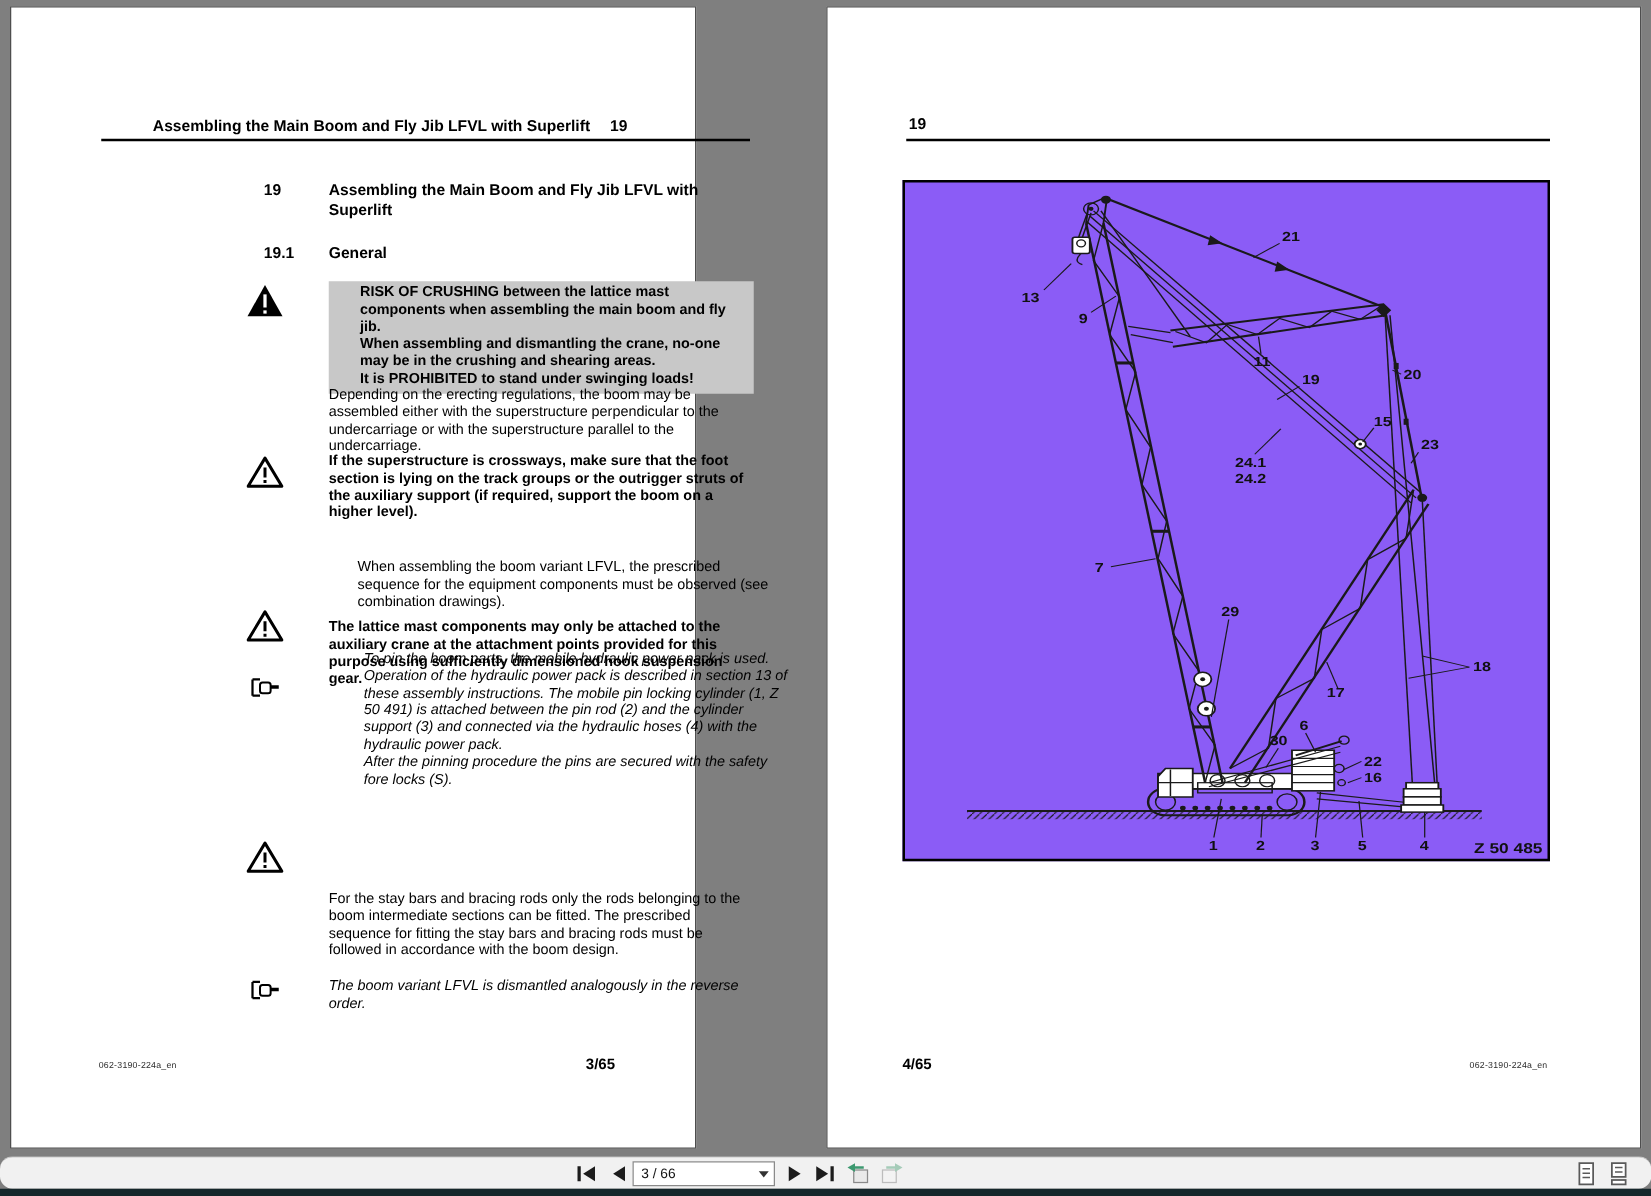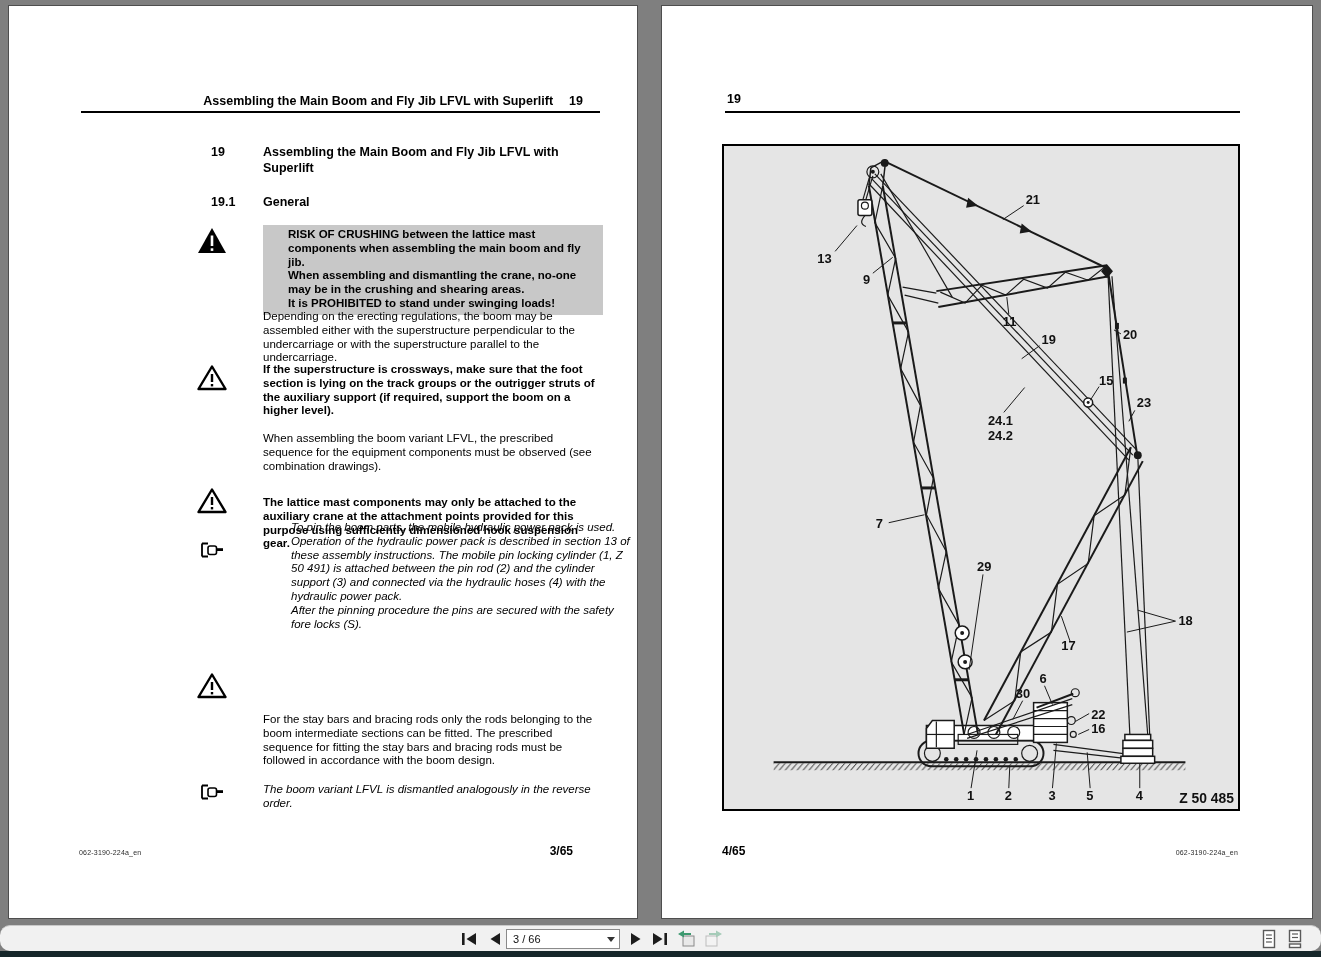--- a/index.html
+++ b/index.html
@@ -6,21 +6,21 @@
   body{
     width:1321px;height:957px;position:relative;overflow:hidden;
     background:#7f7f7f;
     font-family:"Liberation Sans","DejaVu Sans",sans-serif;
     -webkit-font-smoothing:antialiased;
   }
   .page{
     position:absolute;top:5px;height:914px;background:#ffffff;
     border:1px solid #4e4e4e;box-sizing:border-box;
   }
-  .page-left{left:8px;width:630px;}
+  .page-left{left:8px;width:549px;}
   .page-right{left:661px;width:652px;}
 
   
   .titlebar{
     position:absolute;top:88px;left:0;right:54px;
     display:flex;justify-content:flex-end;gap:16px;
     font-weight:bold;font-size:12.5px;color:#000;
   }
   .hrule{position:absolute;height:2px;background:#000;}
   .page-left .hrule{top:105px;left:72px;width:519px;}
@@ -36,22 +36,22 @@
   .ital{font-style:italic;}
   .pre{white-space:pre-line;}
   .graybox{background:#c8c8c8;padding:3px 5px 4px 5px;}
 
   .footer-doc{position:absolute;font-size:7px;color:#2b2b2b;letter-spacing:.2px;}
   .footer-page{position:absolute;font-weight:bold;font-size:12px;color:#000;}
 
   
   .chapnum{position:absolute;top:86px;left:65px;font-weight:bold;font-size:12.5px;}
   .figbox{
-    position:absolute;left:60px;top:138px;width:518px;height:667px;
-    border:2px solid #000;box-sizing:border-box;background:#e5e5e5;
+    position:absolute;left:60px;top:138px;width:518px;height:545px;
+    border:2px solid #000;box-sizing:border-box;background:#8b5cf6;
   }
   .figbox svg{display:block;width:100%;height:100%;}
   .fig-lbl{font-family:"Liberation Sans","DejaVu Sans",sans-serif;font-weight:bold;font-size:13px;fill:#111;}
   .fig-code{font-family:"Liberation Sans","DejaVu Sans",sans-serif;font-weight:bold;font-size:14px;fill:#111;}
 
   
   .toolbar{
     position:absolute;left:0;top:925px;width:1321px;height:26px;
     background:#f1f1f1;border-top:1px solid #c9c9c9;box-sizing:border-box;border-radius:10px;
   }
@@ -101,21 +101,21 @@
 
   <div class="icn" style="top:358px;">
     <svg width="30" height="27" viewBox="0 0 30 27">
       <polygon points="15,2.5 28.5,25 1.5,25" fill="#fff" stroke="#000" stroke-width="2.4" stroke-linejoin="round"></polygon>
       <rect x="13.8" y="10" width="2.4" height="8" fill="#000"></rect>
       <rect x="13.8" y="20" width="2.4" height="2.4" fill="#000"></rect>
     </svg>
   </div>
   <div class="txtcol bold" style="top:357px;">If the superstructure is crossways, make sure that the foot section is lying on the track groups or the outrigger struts of the auxiliary support (if required, support the boom on a higher level).</div>
 
-  <div class="txtcol" style="top:426px;">When assembling the boom variant LFVL, the prescribed sequence for the equipment components must be observed (see combination drawings).</div>
+  <div class="txtcol" style="top:442px;margin-left:23px;">When assembling the boom variant LFVL, the prescribed sequence for the equipment components must be observed (see combination drawings).</div>
 
   <div class="icn" style="top:481px;">
     <svg width="30" height="27" viewBox="0 0 30 27">
       <polygon points="15,2.5 28.5,25 1.5,25" fill="#fff" stroke="#000" stroke-width="2.4" stroke-linejoin="round"></polygon>
       <rect x="13.8" y="10" width="2.4" height="8" fill="#000"></rect>
       <rect x="13.8" y="20" width="2.4" height="2.4" fill="#000"></rect>
     </svg>
   </div>
   <div class="txtcol bold" style="top:479px;margin-top:11px;">The lattice mast components may only be attached to the auxiliary crane at the attachment points provided for this purpose using sufficiently dimensioned hook suspension gear.</div>
 

